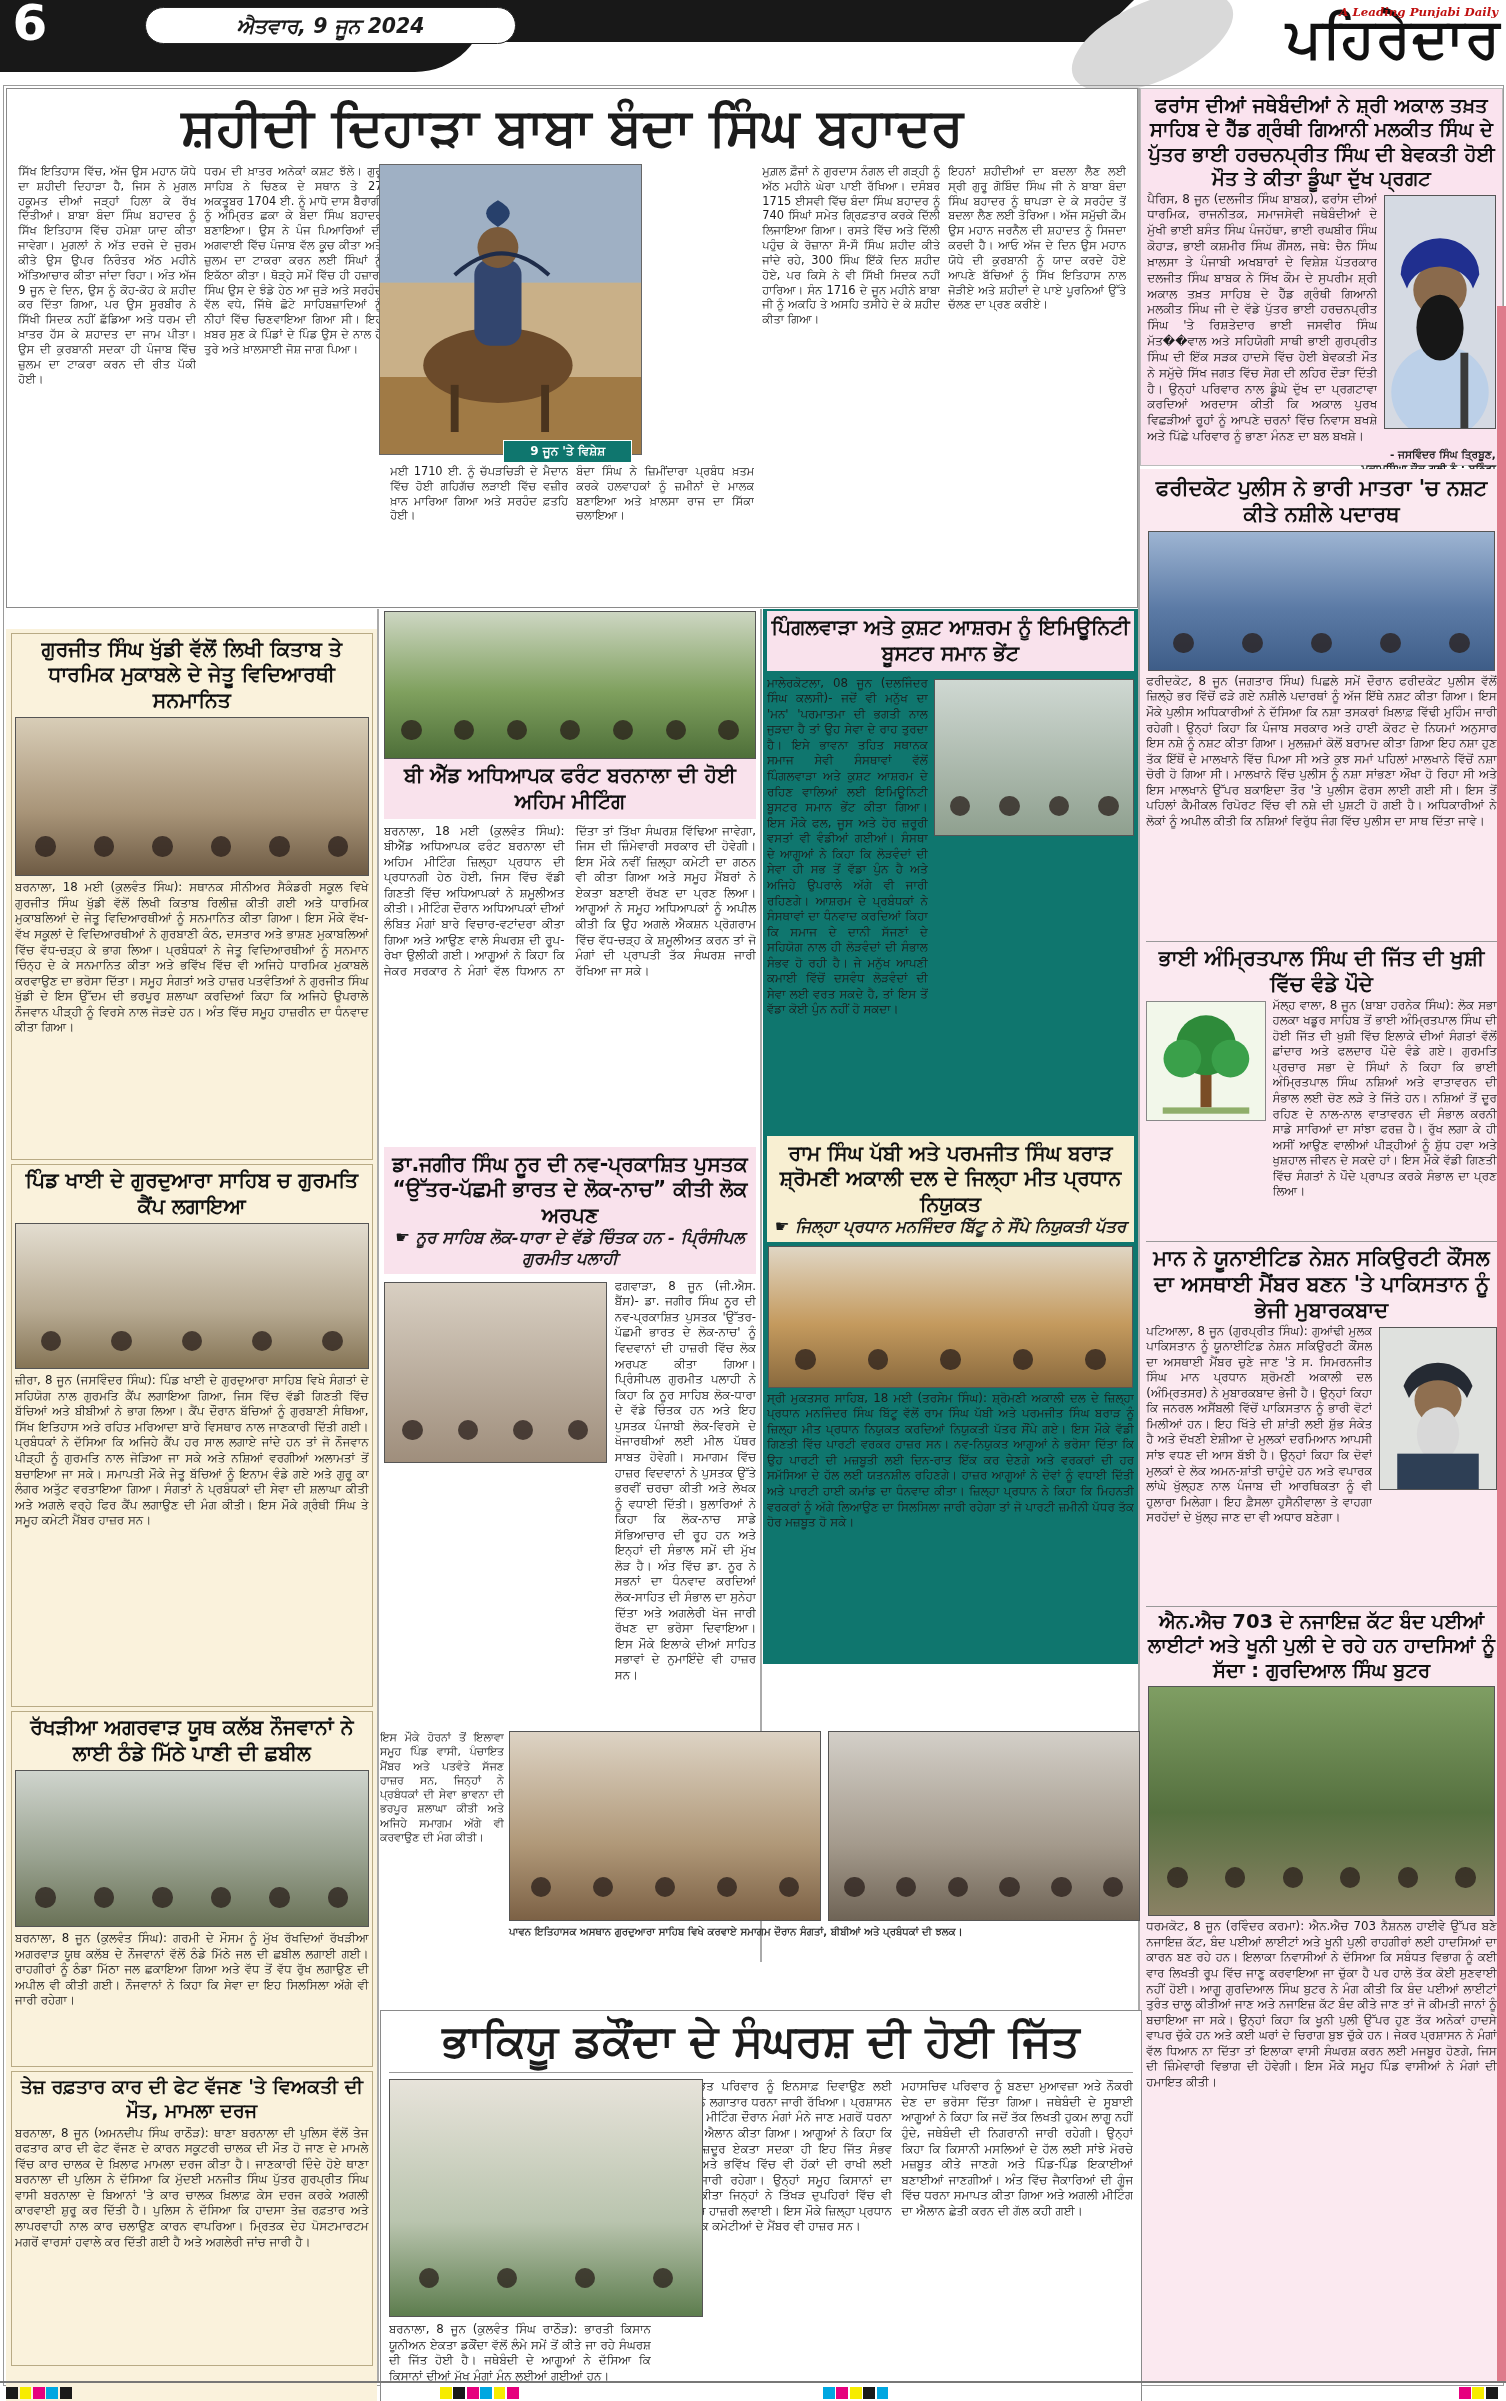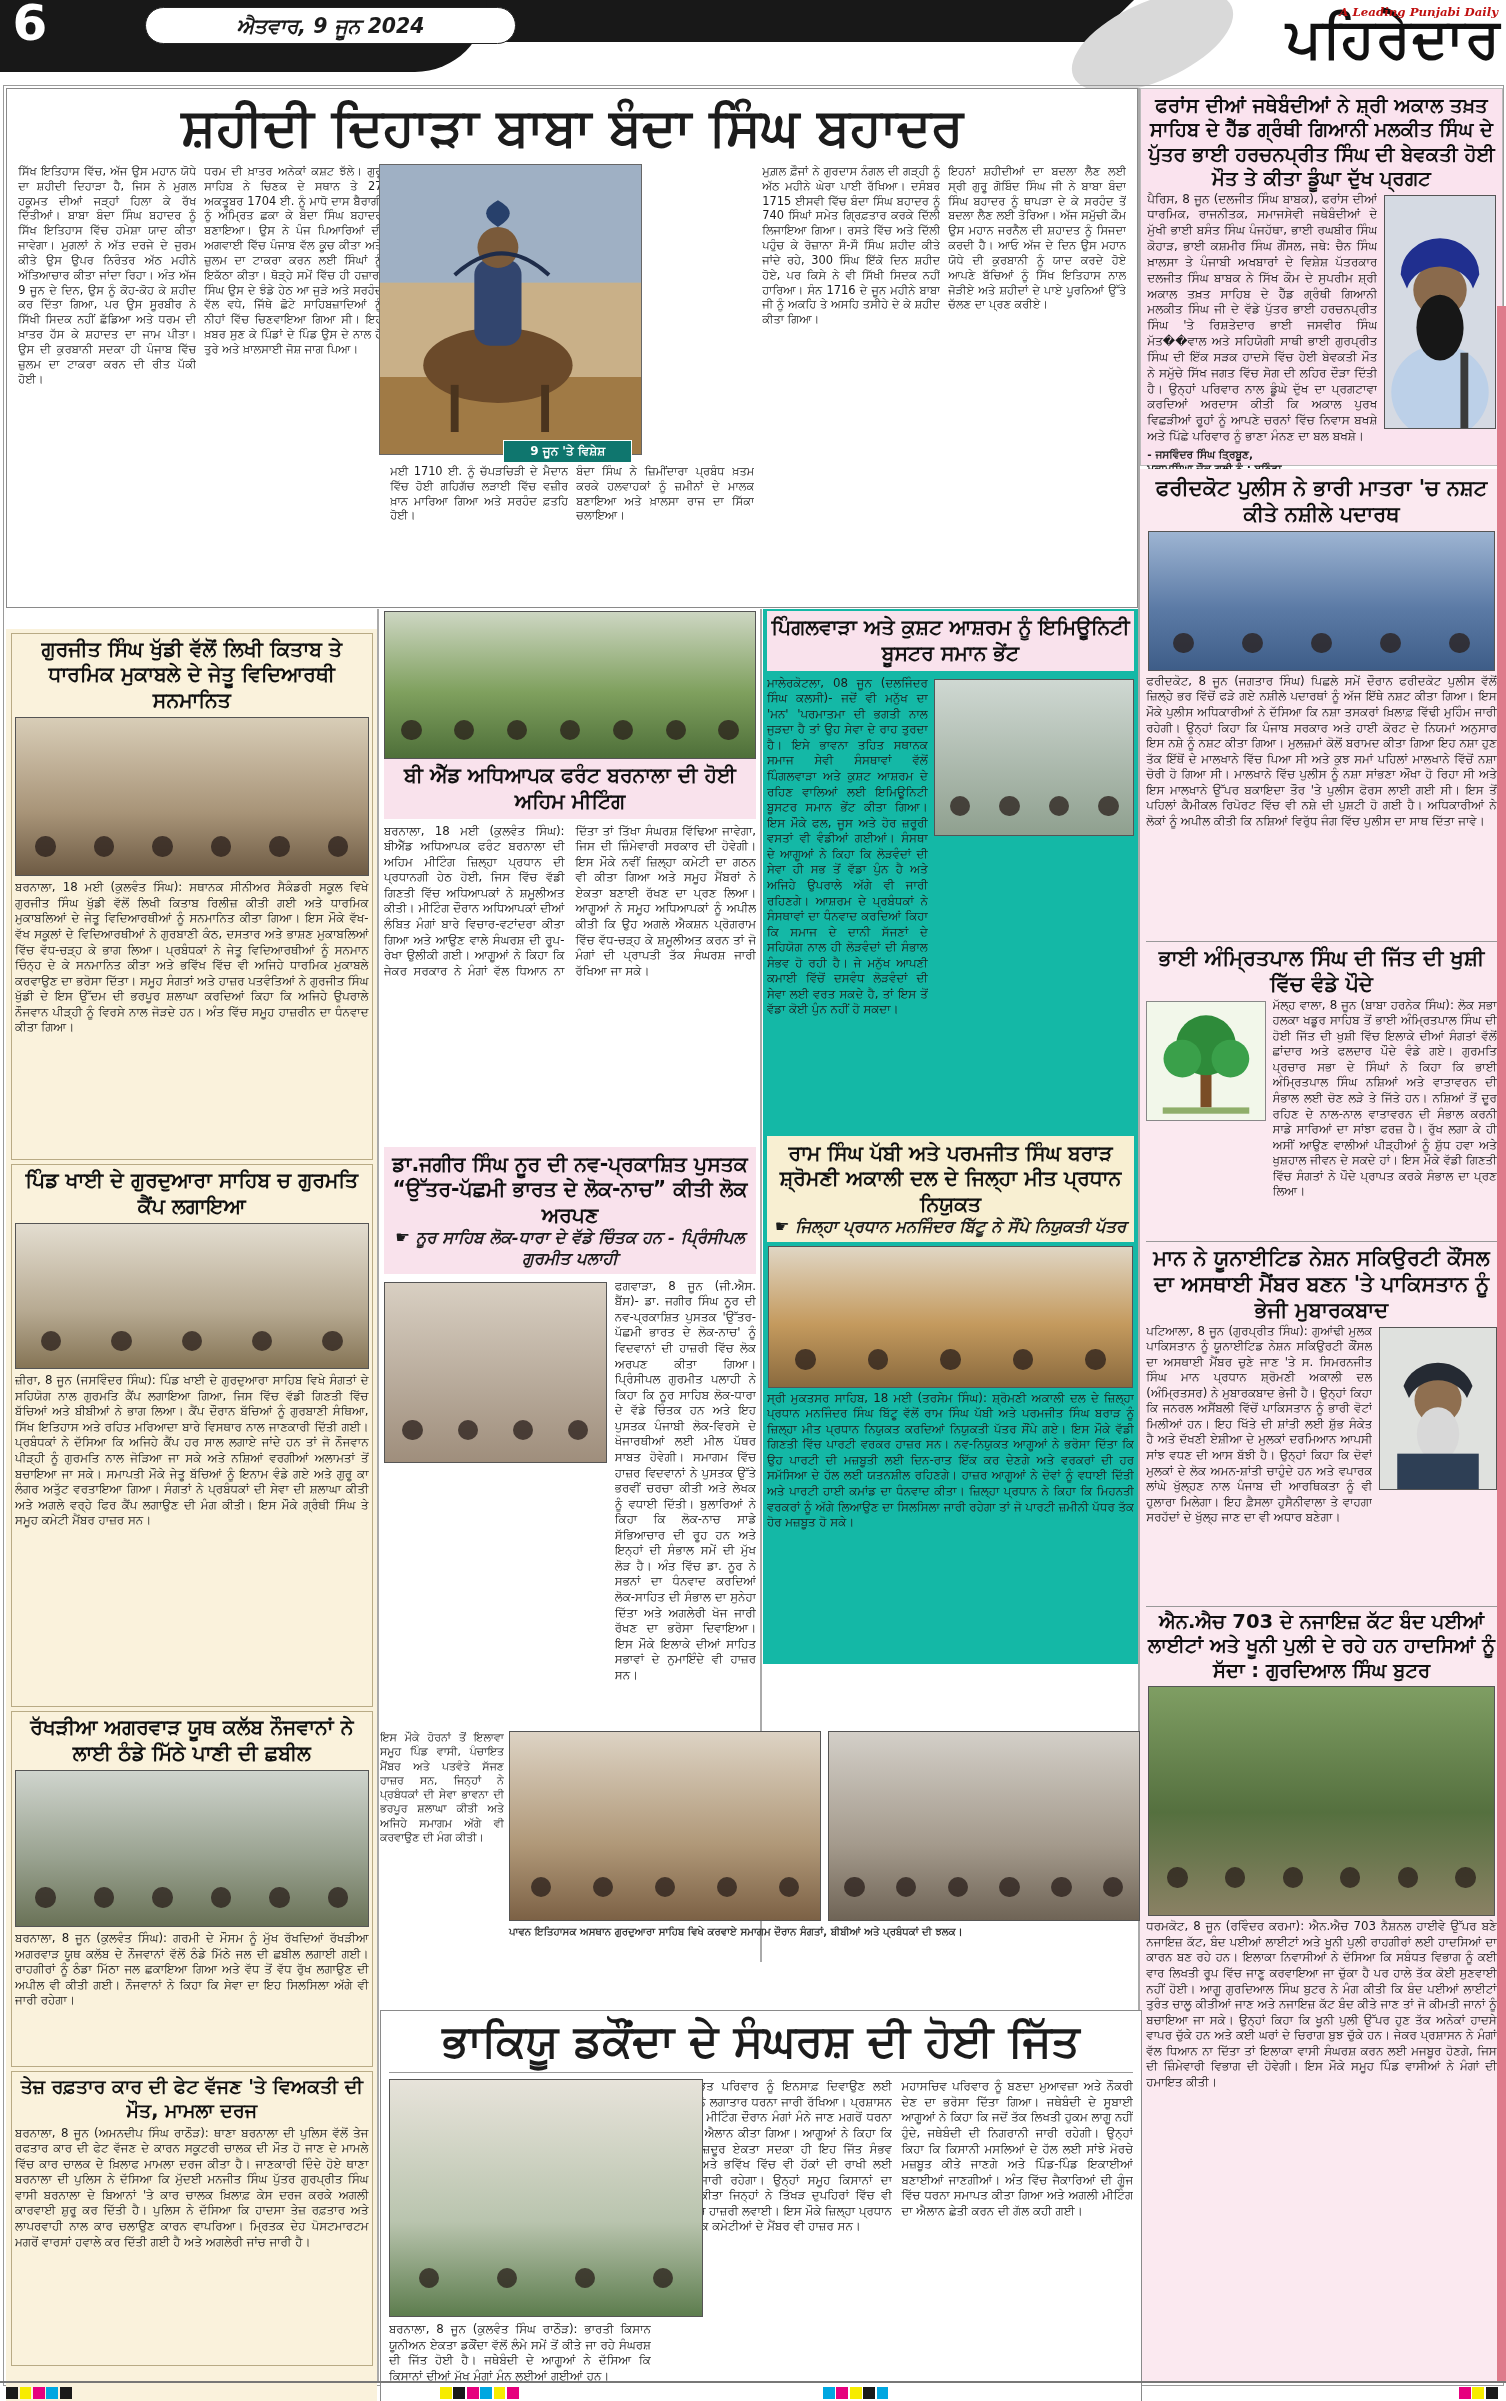--- a/index.html
+++ b/index.html
@@ -40,39 +40,39 @@
             background:linear-gradient(180deg,#aeb9c9 0%,#cdbd96 45%,#c2955c 75%,#8e6a3c 100%);}
   .special-tag{position:absolute;left:485px;top:276px;width:127px;height:21px;background:#0f766e;
                color:#fff;font-size:12px;font-weight:bold;text-align:center;line-height:21px;z-index:3;
                border:0.8px solid #fff;}
   
   .art-france{position:absolute;left:1140px;top:88px;width:363px;height:378px;background:#fae3ee;
               border:0.8px solid #bbb;padding:4.7px 6.3px;box-sizing:border-box;}
   .art-france .head{font-size:19.6px;}
   .fr-photo{float:right;width:110px;height:232px;margin:3.1px 0 3.1px 6.3px;
             background:linear-gradient(180deg,#d9dde6 0%,#c2c8d6 100%);}
-  .fr-sign{clear:both;font-size:10.6px;font-weight:bold;line-height:1.3;margin-top:3.1px;}
+  .fr-sign{clear:both;text-align:right;font-size:10.6px;font-weight:bold;line-height:1.3;margin-top:3.1px;}
   
   .col-right{position:absolute;left:1140px;top:469px;width:363px;height:1913px;background:#fbe9f0;
              box-sizing:border-box;padding:3.1px 6.3px;}
   .r-art{border-top:1.6px solid #999;padding-top:3.1px;margin-top:3.1px;}
   .r-art:first-child{border-top:none;margin-top:0;}
   .col-right .head{font-size:21px;}
   .r-photo{margin:3.1px 1.6px;}
   .tree-fig{float:left;width:118px;height:118px;margin:3.1px 6.3px 1.6px 0;background:#fdf9ee;border:0.8px solid #888;}
   .mann-fig{float:right;width:116px;height:161px;margin:3.1px 0 1.6px 6.3px;
             background:linear-gradient(180deg,#e3e3e0 0%,#bfc4c9 100%);border:0.8px solid #555;}
   
   .col-left{position:absolute;left:6.3px;top:609px;width:371px;height:1773px;background:#faf2dc;
             box-sizing:border-box;padding:0 4.7px;margin-top:20px;}
   .l-art{border:0.8px solid #b9ab85;margin-top:3.9px;padding:3.1px;background:#faf2dc;}
   .col-left .head{font-size:20.4px;}
   
   .m2{position:absolute;left:380px;top:609px;width:380px;box-sizing:border-box;padding:0 3.9px;background:#fff;}
-  .m3{position:absolute;left:763px;top:609px;width:375px;box-sizing:border-box;padding:0 3.9px;background:#14b8a6;}
+  .m3{position:absolute;left:763px;top:609px;width:375px;box-sizing:border-box;padding:0 3.9px;background:#0f766e;}
   .pinkhead{background:#f9e2ec;padding:4.7px 3.1px;}
   .creamhead{background:#f8efd2;padding:4.7px 3.1px;}
   .m2 .head,.m3 .head{font-size:20.4px;}
   .m2 .subhead,.m3 .subhead{font-size:16.5px;}
   .noor-fig{float:left;width:221px;height:179px;margin:3.1px 7.9px 3.1px 0;
             background:linear-gradient(180deg,#d8cfc2 0%,#9f8e7c 100%);border:0.8px solid #555;}
   .ping-fig{float:right;width:198px;height:155px;margin:3.1px 0 3.1px 6.3px;
             background:linear-gradient(180deg,#cfd8d2 0%,#8fa08f 100%);border:0.8px solid #555;}
   .mid-photos{position:absolute;left:509px;top:1731px;width:631px;display:flex;gap:6.3px;}
   .mid-photos .photo{width:312px;height:188px;}

